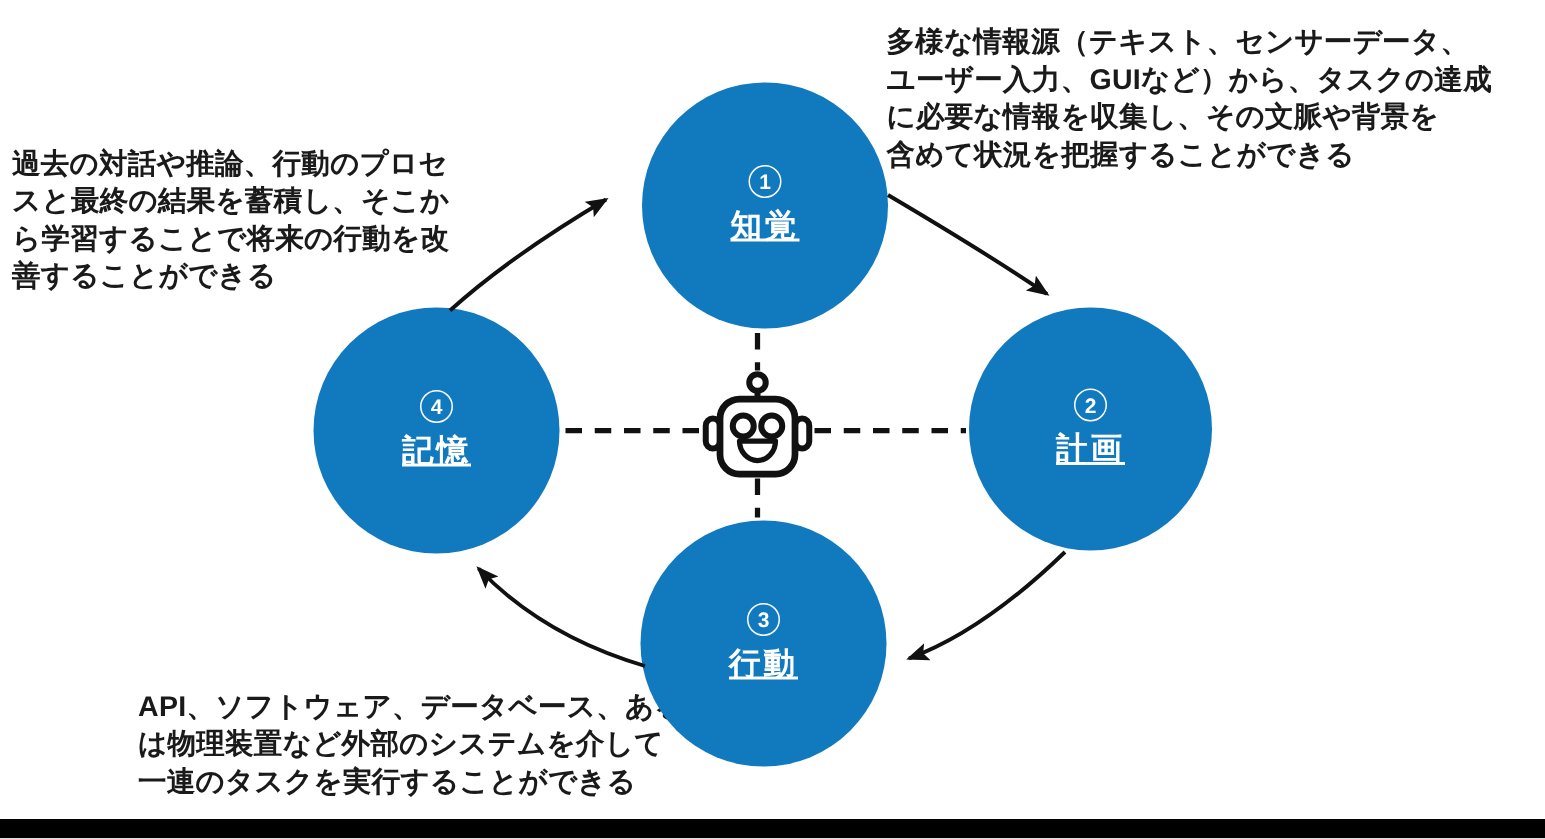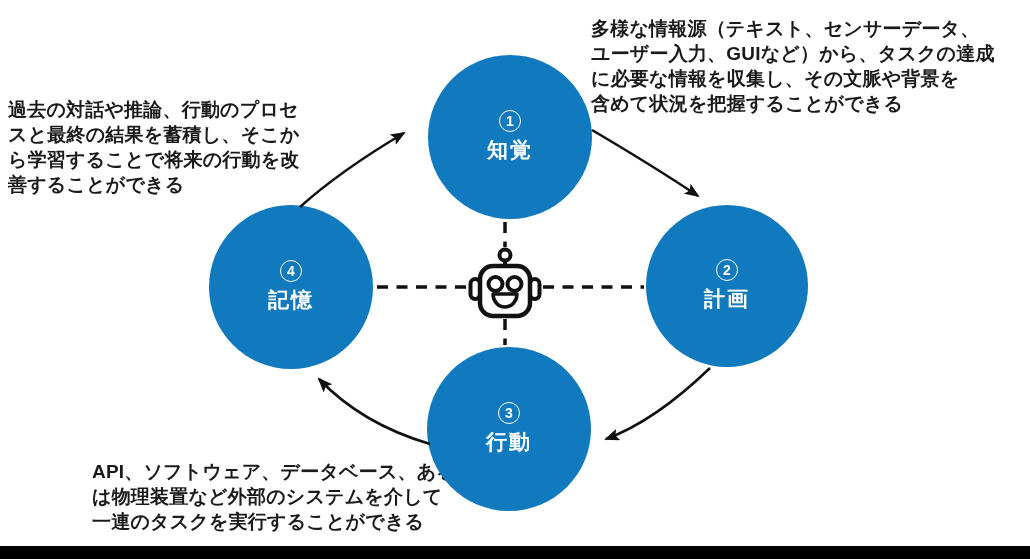--- a/index.html
+++ b/index.html
@@ -43,20 +43,21 @@
     display:flex;align-items:center;justify-content:center;
     font-size:14px;
     font-weight:600;
     box-sizing:border-box;
   }
   .node-label{
     margin-top:4px;
     font-size:21px;
     font-weight:600;
     letter-spacing:2px;
+    text-decoration:underline;
   }
   #overlay{
     position:absolute;left:0;top:0;
     pointer-events:none;
   }
   .bottom-bar{
     position:absolute;
     left:0;bottom:0;
     width:1030px;height:13px;
     background:#000000;

